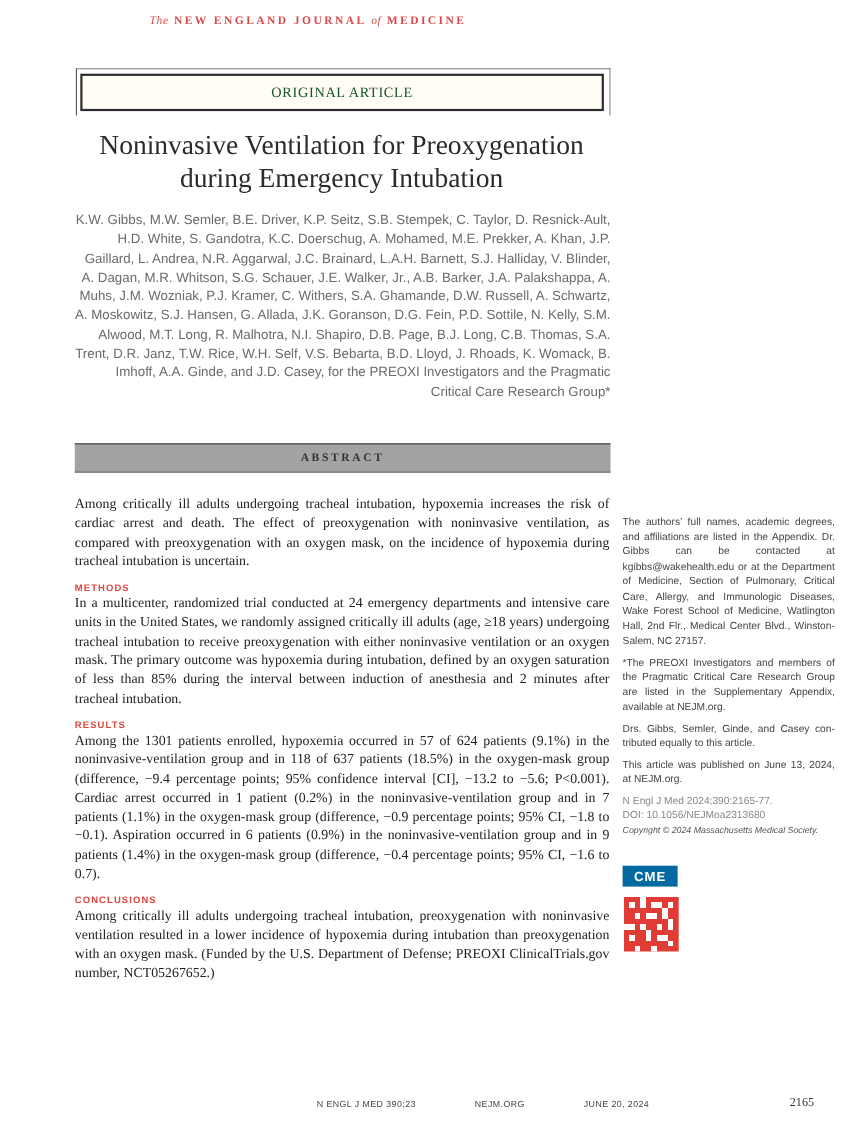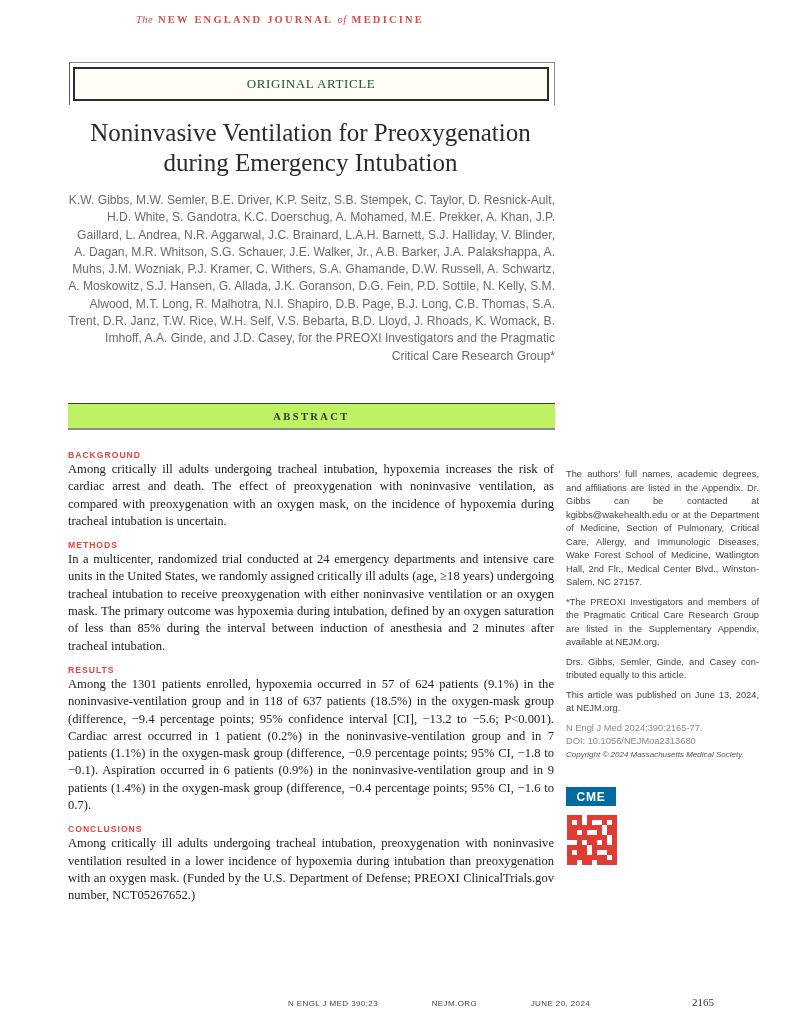--- a/index.html
+++ b/index.html
@@ -8,40 +8,40 @@
   .journal-header { position: absolute; top: 14px; left: 0; width: 560px; text-align: center; color: #d84b4b; font-family: "Liberation Serif", serif; font-size: 10.5px; letter-spacing: 2.2px; font-weight: bold; }
   .journal-header .it { font-style: italic; font-weight: normal; letter-spacing: 0.5px; text-align: center; }
 
   .article-type-outer { position: absolute; left: 69px; top: 62px; width: 484px; height: 42px; border-top: 1px solid #888; border-left: 1px solid #555; border-right: 1px solid #888; }
   .article-type-inner { position: absolute; left: 73px; top: 67px; width: 472px; height: 30px; border: 2.5px solid #2d2d2d; background: #fffdf4; display: flex; align-items: center; justify-content: center; }
   .article-type-label { color: #14532d; font-family: "Liberation Serif", serif; font-size: 13px; letter-spacing: 0.6px; }
 
   .title { position: absolute; left: 68px; top: 118px; width: 485px; text-align: center; font-family: "Liberation Serif", serif; font-size: 25px; line-height: 30px; color: #2b2b2b; }
   .authors { position: absolute; left: 66px; top: 192px; width: 489px; text-align: right; font-family: "Liberation Sans", sans-serif; font-size: 12.1px; line-height: 17.3px; color: #6a6a6a; }
 
-  .abstract-bar { position: absolute; left: 68px; top: 403px; width: 487px; height: 24px; border-top: 1.5px solid #3a3a3a; border-bottom: 2px solid #8a8a8a; background: #bef264; display: flex; align-items: center; justify-content: center; }
+  .abstract-bar { position: absolute; left: 68px; top: 403px; width: 487px; height: 24px; border-top: 1.5px solid #3a3a3a; border-bottom: 2px solid #8a8a8a; background: #a3a3a3; display: flex; align-items: center; justify-content: center; }
   .abstract-label { font-family: "Liberation Serif", serif; font-size: 10.5px; letter-spacing: 2.4px; font-weight: bold; color: #333; }
 
   .abstract-body { position: absolute; left: 68px; top: 450px; width: 486px; }
   .section { margin-bottom: 10px; }
   .section-head { font-family: "Liberation Sans", sans-serif; font-weight: bold; color: #e0453e; font-size: 8.6px; letter-spacing: 1px; line-height: 11px; }
   .section-text { font-family: "Liberation Serif", serif; font-size: 12.6px; line-height: 17.3px; color: #222; text-align: justify; hyphens: manual; margin: 0; }
 
   .sidebar { position: absolute; left: 566px; top: 468px; width: 193px; font-family: "Liberation Sans", sans-serif; font-size: 9.3px; line-height: 13.5px; color: #444; }
   .sidebar p { margin: 0 0 6px 0; text-align: justify; }
   .citation { color: #888; margin-top: 4px; }
   .citation div { line-height: 13px; }
   .copyright { font-style: italic; font-size: 8px; color: #555; }
 
   .cme-badge { position: absolute; left: 566px; top: 787px; width: 50px; height: 19px; background: #0369a1; color: #ffffff; font-family: "Liberation Sans", sans-serif; font-weight: bold; font-size: 12px; display: flex; align-items: center; justify-content: center; letter-spacing: 0.8px; }
   .qr-code { position: absolute; left: 567px; top: 815px; width: 50px; height: 50px; }
 
   .footer { position: absolute; top: 999px; left: 248px; font-family: "Liberation Sans", sans-serif; font-size: 8px; letter-spacing: 0.4px; color: #444; }
   .footer span { margin-right: 11px; padding-left: 40px; }
-  .page-number { position: absolute; top: 996px; left: 692px; font-family: "Liberation Serif", serif; font-size: 11px; color: #333; }
+  .page-number { position: absolute; top: 996px; left: 718px; font-family: "Liberation Serif", serif; font-size: 11px; color: #333; }
 </style>
 </head>
 <body>
 
 <div class="journal-header">
   <span class="it">The</span>
   <span>NEW ENGLAND JOURNAL</span>
   <span class="it">of</span>
   <span>MEDICINE</span>
 </div>
@@ -54,21 +54,20 @@
 <h1 class="title" style="margin:0;font-weight:normal;">Noninvasive Ventilation for Preoxygenation during Emergency Intubation</h1>
 
 <div class="authors">K.W. Gibbs, M.W. Semler, B.E. Driver, K.P. Seitz, S.B. Stempek, C. Taylor, D. Resnick-Ault, H.D. White, S. Gandotra, K.C. Doerschug, A. Mohamed, M.E. Prekker, A. Khan, J.P. Gaillard, L. Andrea, N.R. Aggarwal, J.C. Brainard, L.A.H. Barnett, S.J. Halliday, V. Blinder, A. Dagan, M.R. Whitson, S.G. Schauer, J.E. Walker, Jr., A.B. Barker, J.A. Palakshappa, A. Muhs, J.M. Wozniak, P.J. Kramer, C. Withers, S.A. Ghamande, D.W. Russell, A. Schwartz, A. Moskowitz, S.J. Hansen, G. Allada, J.K. Goranson, D.G. Fein, P.D. Sottile, N. Kelly, S.M. Alwood, M.T. Long, R. Malhotra, N.I. Shapiro, D.B. Page, B.J. Long, C.B. Thomas, S.A. Trent, D.R. Janz, T.W. Rice, W.H. Self, V.S. Bebarta, B.D. Lloyd, J. Rhoads, K. Womack, B. Imhoff, A.A. Ginde, and J.D. Casey, for the PREOXI Investigators and the Pragmatic Critical Care Research Group*</div>
 
 <div class="abstract-bar">
   <span class="abstract-label">ABSTRACT</span>
 </div>
 
 <div class="abstract-body">
   <div class="section">
-    <div class="section-head">BACKGROUND</div>
     <p class="section-text">Among critically ill adults undergoing tracheal intubation, hypoxemia increases the risk of cardiac arrest and death. The effect of preoxygenation with noninvasive ventilation, as compared with preoxygenation with an oxygen mask, on the inci­dence of hypoxemia during tracheal intubation is uncertain.</p>
   </div>
   <div class="section">
     <div class="section-head">METHODS</div>
     <p class="section-text">In a multicenter, randomized trial conducted at 24 emergency departments and intensive care units in the United States, we randomly assigned critically ill adults (age, ≥18 years) undergoing tracheal intubation to receive preoxygenation with either noninvasive ventilation or an oxygen mask. The primary outcome was hy­poxemia during intubation, defined by an oxygen saturation of less than 85% during the interval between induction of anesthesia and 2 minutes after tracheal intubation.</p>
   </div>
   <div class="section">
     <div class="section-head">RESULTS</div>
     <p class="section-text">Among the 1301 patients enrolled, hypoxemia occurred in 57 of 624 patients (9.1%) in the noninvasive-ventilation group and in 118 of 637 patients (18.5%) in the oxygen-mask group (difference, −9.4 percentage points; 95% confidence inter­val [CI], −13.2 to −5.6; P&lt;0.001). Cardiac arrest occurred in 1 patient (0.2%) in the noninvasive-ventilation group and in 7 patients (1.1%) in the oxygen-mask group (difference, −0.9 percentage points; 95% CI, −1.8 to −0.1). Aspiration occurred in 6 patients (0.9%) in the noninvasive-ventilation group and in 9 patients (1.4%) in the oxygen-mask group (difference, −0.4 percentage points; 95% CI, −1.6 to 0.7).</p>
   </div>

